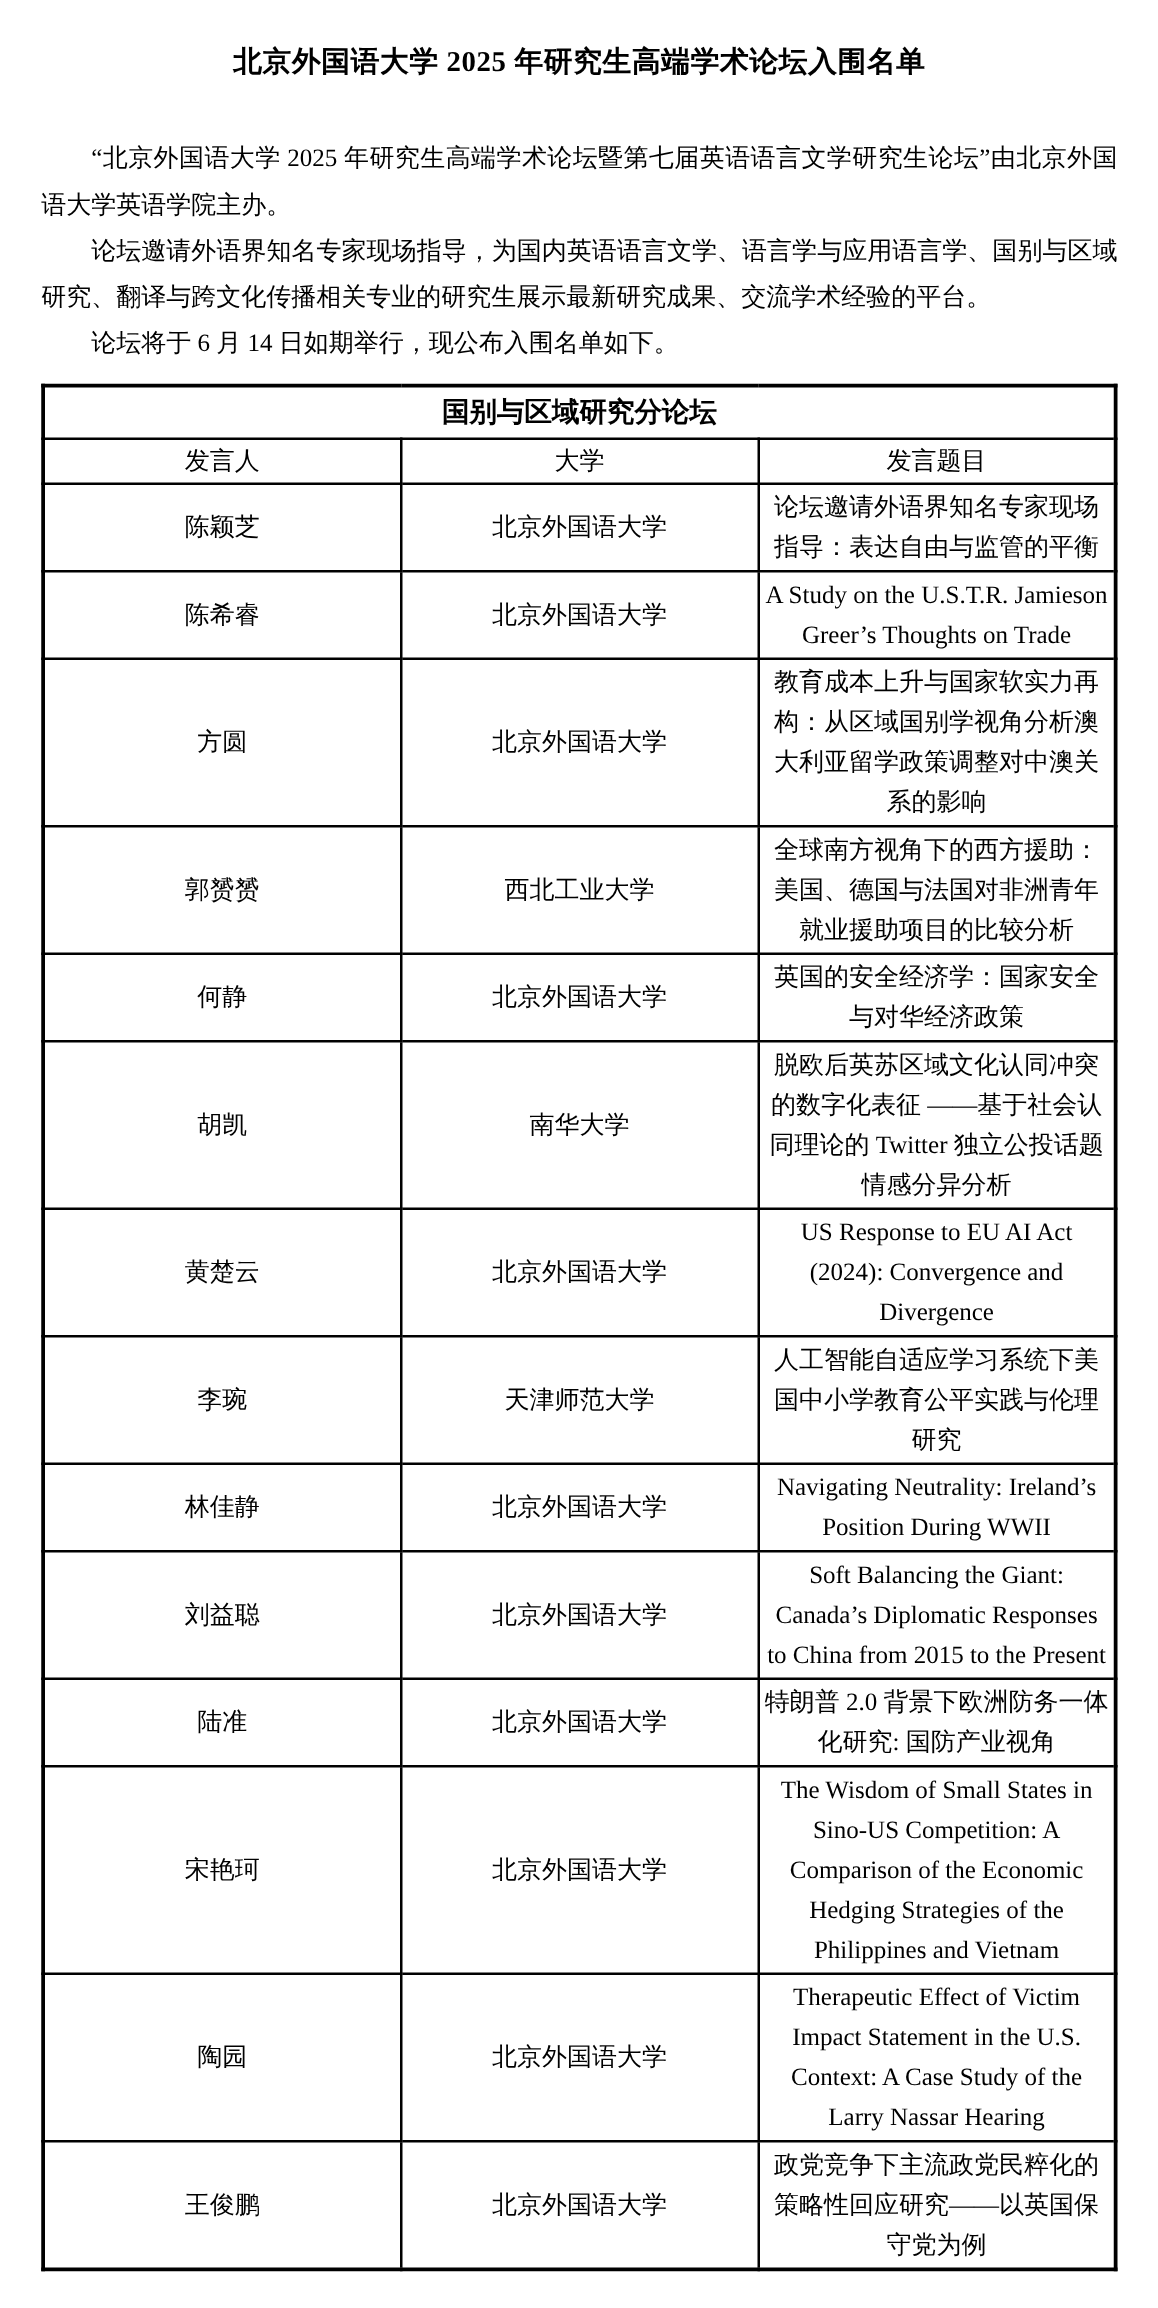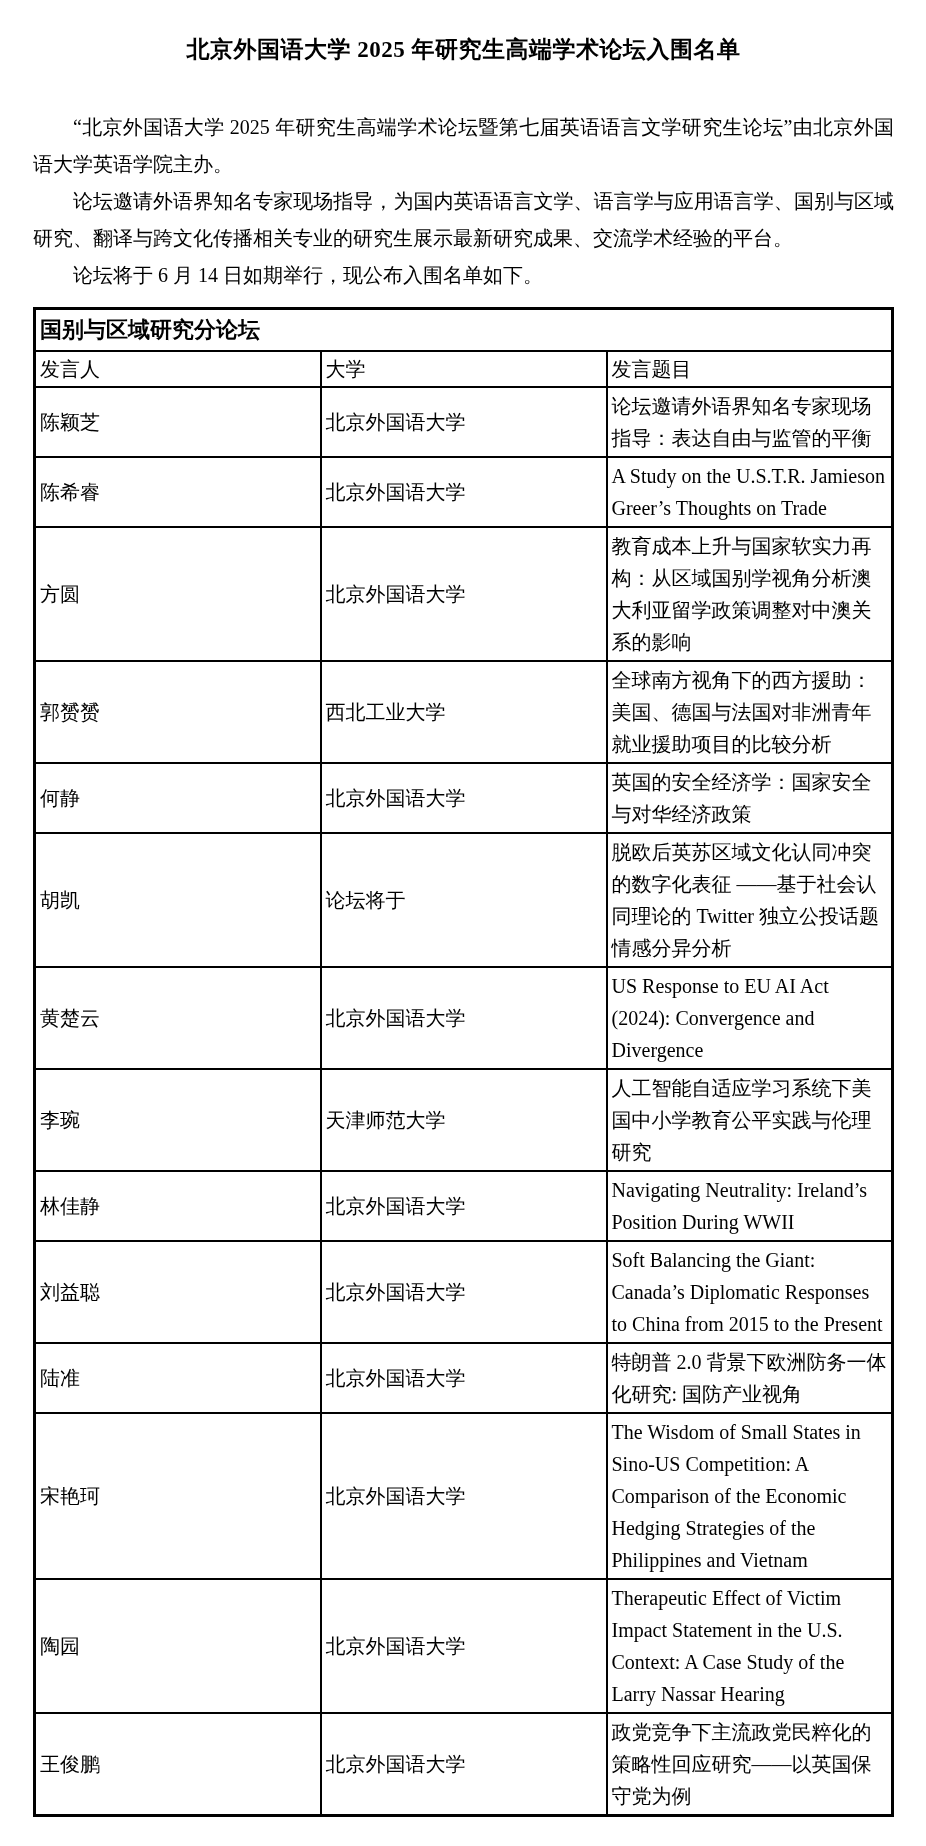--- a/index.html
+++ b/index.html
@@ -32,21 +32,21 @@
   table.forum {
     border-collapse: collapse;
     table-layout: fixed;
     width: 861px;
     margin-top: 13px;
     border: 3px solid #000000;
   }
   table.forum th, table.forum td {
     border: 2px solid #000000;
     padding: 0 4px;
-    text-align: left;
+    text-align: center;
     vertical-align: middle;
     overflow: hidden;
   }
   th.forum-title {
     font-size: 22px;
     font-weight: bold;
     height: 40px;
     line-height: 40px;
     padding: 1px 0;
   }
@@ -115,21 +115,21 @@
   </tr>
 
   <tr>
     <td class="speaker">何静</td>
     <td class="university">北京外国语大学</td>
     <td class="topic"><span>英国的安全经济学：国家安全与对华经济政策</span></td>
   </tr>
 
   <tr>
     <td class="speaker">胡凯</td>
-    <td class="university">论坛将于</td>
+    <td class="university">南华大学</td>
     <td class="topic"><span>脱欧后英苏区域文化认同冲突的数字化表征 ——基于社会认同理论的 Twitter 独立公投话题情感分异分析</span></td>
   </tr>
 
   <tr>
     <td class="speaker">黄楚云</td>
     <td class="university">北京外国语大学</td>
     <td class="topic"><span>US Response to EU AI Act (2024): Convergence and Divergence</span></td>
   </tr>
 
   <tr>

